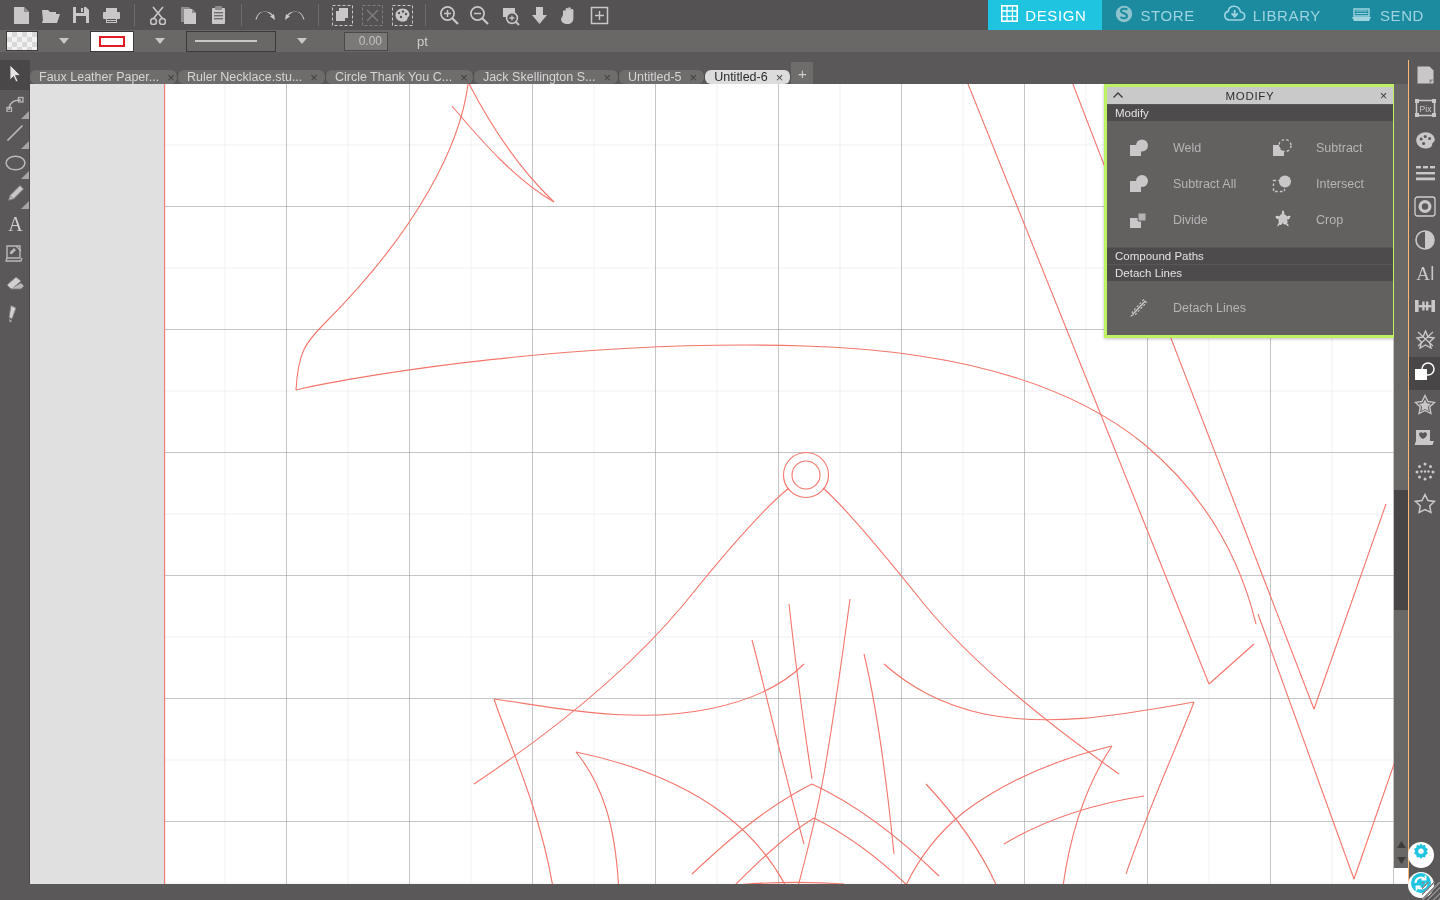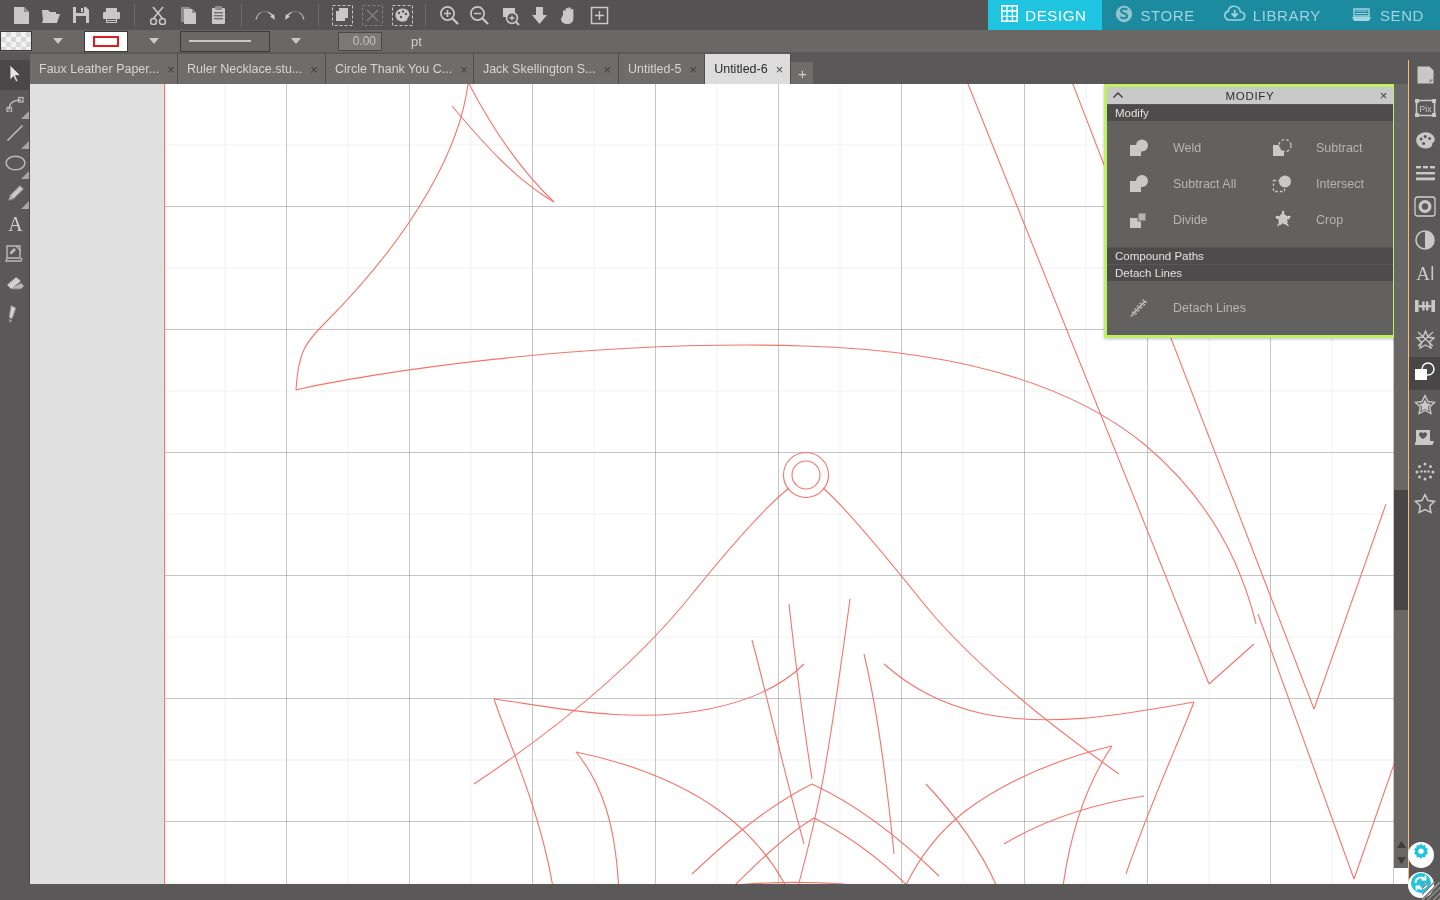--- a/index.html
+++ b/index.html
@@ -33,21 +33,21 @@
     padding: 0 16px 0 13px; cursor: pointer;
     color: #bfe8ef; font-size: 15px; letter-spacing: .6px;
   }
   .mainnav-item.active { background: #1fc4e0; color: #ffffff; text-align: right; }
   .mainnav-item.inactive { background: #1c8ba0; color: #9fd4e0; }
   .mainnav-item .mi-label { line-height: 1; font-weight: 400; }
 
   
   .toolbar-style {
     position: absolute; top: 30px; left: 0; width: 1440px; height: 22px;
-    background: #6a6767; display: flex; align-items: center; gap: 20px;
+    background: #6a6767; display: flex; align-items: center; padding-left: 6px; gap: 20px;
   }
   .swatch-fill {
     width: 32px; height: 20px; border: 1px solid #3c3a3a;
     background-color: #f2f2f2;
     background-image:
       linear-gradient(45deg, #d8d8d8 25%, transparent 25%, transparent 75%, #d8d8d8 75%),
       linear-gradient(45deg, #d8d8d8 25%, transparent 25%, transparent 75%, #d8d8d8 75%);
     background-size: 10px 10px;
     background-position: 0 0, 5px 5px;
     cursor: pointer;
@@ -73,24 +73,24 @@
     margin-left: 16px;
   }
   .unit { color: #cfcdcd; font-size: 13px; margin-left: 9px; }
 
   
   .doctabs {
     position: absolute; top: 60px; left: 0; width: 1440px; height: 24px;
     background: #5a5858; display: flex; align-items: flex-end; padding-left: 30px;
   }
   .doctab {
-    height: 30px; display: flex; align-items: center; gap: 6px;
+    height: 14px; display: flex; align-items: center; gap: 6px;
     padding: 0 7px 0 9px; background: #6f6c6c; color: #d6d4d4;
     font-size: 12.5px; cursor: pointer; border-right: 1px solid #4e4c4c;
-    max-width: 148px; white-space: nowrap; overflow: hidden;
+    max-width: 148px; white-space: nowrap; overflow: hidden; border-radius: 6px;
   }
   .doctab.active { background: #dcdcdc; color: #2b2b2b; }
   .doctab .tclose { color: #4a4848; font-size: 13px; line-height: 1; margin-left: 2px; }
   .doctab.active .tclose { color: #4a4848; }
   .doctab:not(.active) .tclose { color: #3f3d3d; }
   .tabadd {
     width: 22px; height: 22px; background: #6f6c6c; color: #cfcdcd;
     display: flex; align-items: center; justify-content: center; font-size: 15px; cursor: pointer;
   }
 

